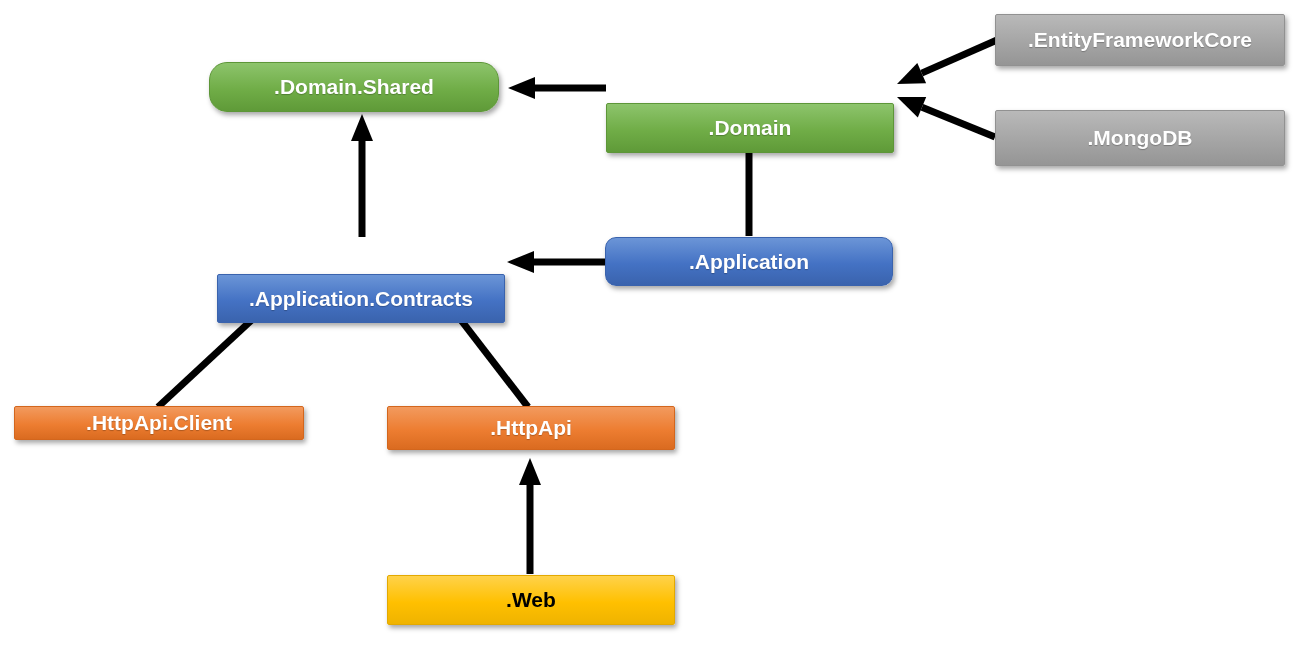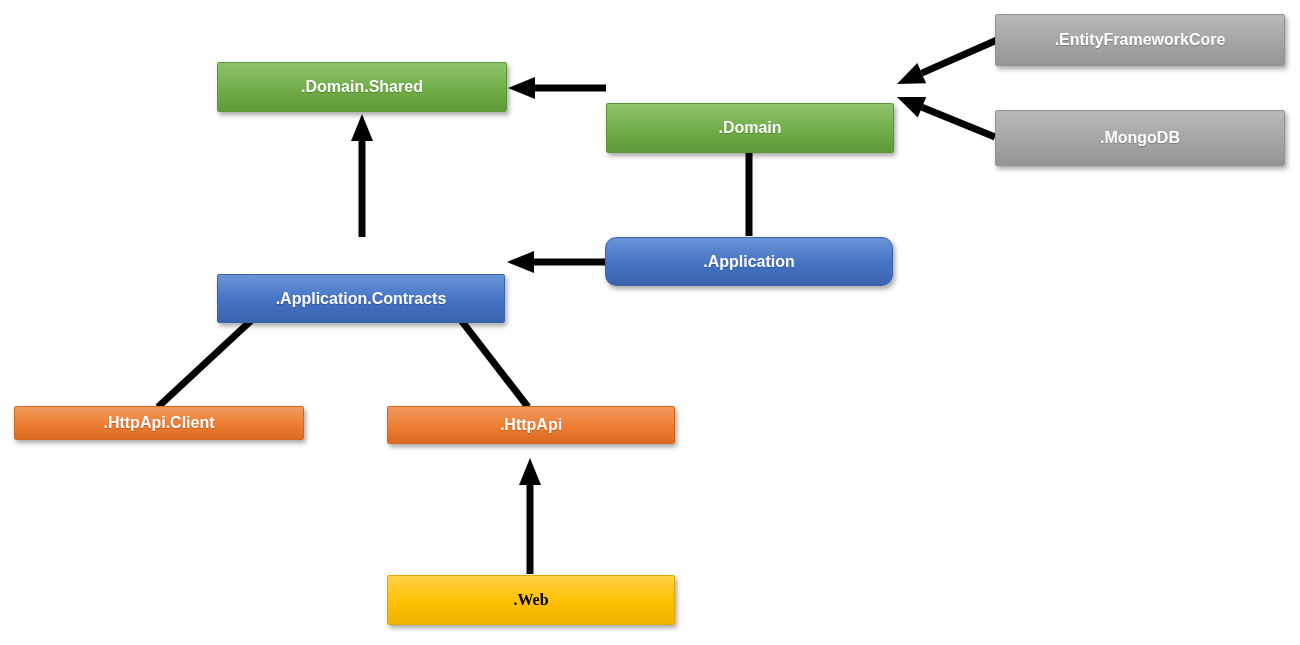--- a/index.html
+++ b/index.html
@@ -29,21 +29,21 @@
   }
   .arrows polygon {
     fill: #000000;
   }
   .node {
     position: absolute;
     z-index: 2;
     display: flex;
     align-items: center;
     justify-content: center;
-    font-size: 16px;
+    font-size: 21px;
     font-weight: 700;
     color: #ffffff;
     border-radius: 2px;
     box-shadow: 2px 3px 5px rgba(0,0,0,0.35);
     text-shadow: 0 1px 1px rgba(0,0,0,0.25);
     box-sizing: border-box;
     white-space: nowrap;
   }
   .green {
     background: linear-gradient(180deg, #8dc46c 0%, #70ad47 55%, #5f9a38 100%);
@@ -61,29 +61,29 @@
     background: linear-gradient(180deg, #f29a5e 0%, #ed7d31 55%, #da6b20 100%);
     border: 1px solid #d3661d;
   }
   .yellow {
     background: linear-gradient(180deg, #ffd24a 0%, #ffc000 55%, #efb300 100%);
     border: 1px solid #e3a900;
     color: #000000;
     text-shadow: none;
   }
   
-  #n-domain-shared   { left: 217px; top: 62px;  width: 290px; height: 50px; }
+  #n-domain-shared   { left: 209px; top: 62px;  width: 290px; height: 50px; border-radius: 18px; }
   #n-domain          { left: 606px; top: 63px;  width: 288px; height: 50px; margin-top: 40px; }
   #n-efcore          { left: 995px; top: 14px;  width: 290px; height: 52px; }
   #n-mongodb         { left: 995px; top: 110px; width: 290px; height: 56px; }
   #n-app-contracts   { left: 217px; top: 238px; width: 288px; height: 49px; margin-top: 36px; }
   #n-application     { left: 605px; top: 237px; width: 288px; height: 49px; border-radius: 11px; }
   #n-httpapi-client  { left: 14px;  top: 406px; width: 290px; height: 34px; }
-  #n-httpapi         { left: 387px; top: 406px; width: 288px; height: 38px; }
-  #n-web             { left: 387px; top: 575px; width: 288px; height: 50px; font-family: Liberation Serif, serif; }
+  #n-httpapi         { left: 387px; top: 406px; width: 288px; height: 44px; }
+  #n-web             { left: 387px; top: 575px; width: 288px; height: 50px; }
 </style>
 </head>
 <body>
 
 <div class="canvas">
 
   <svg class="arrows" viewBox="0 0 1300 645" xmlns="http://www.w3.org/2000/svg">
 
     <g>
       <line x1="606" y1="88" x2="533" y2="88"></line>

